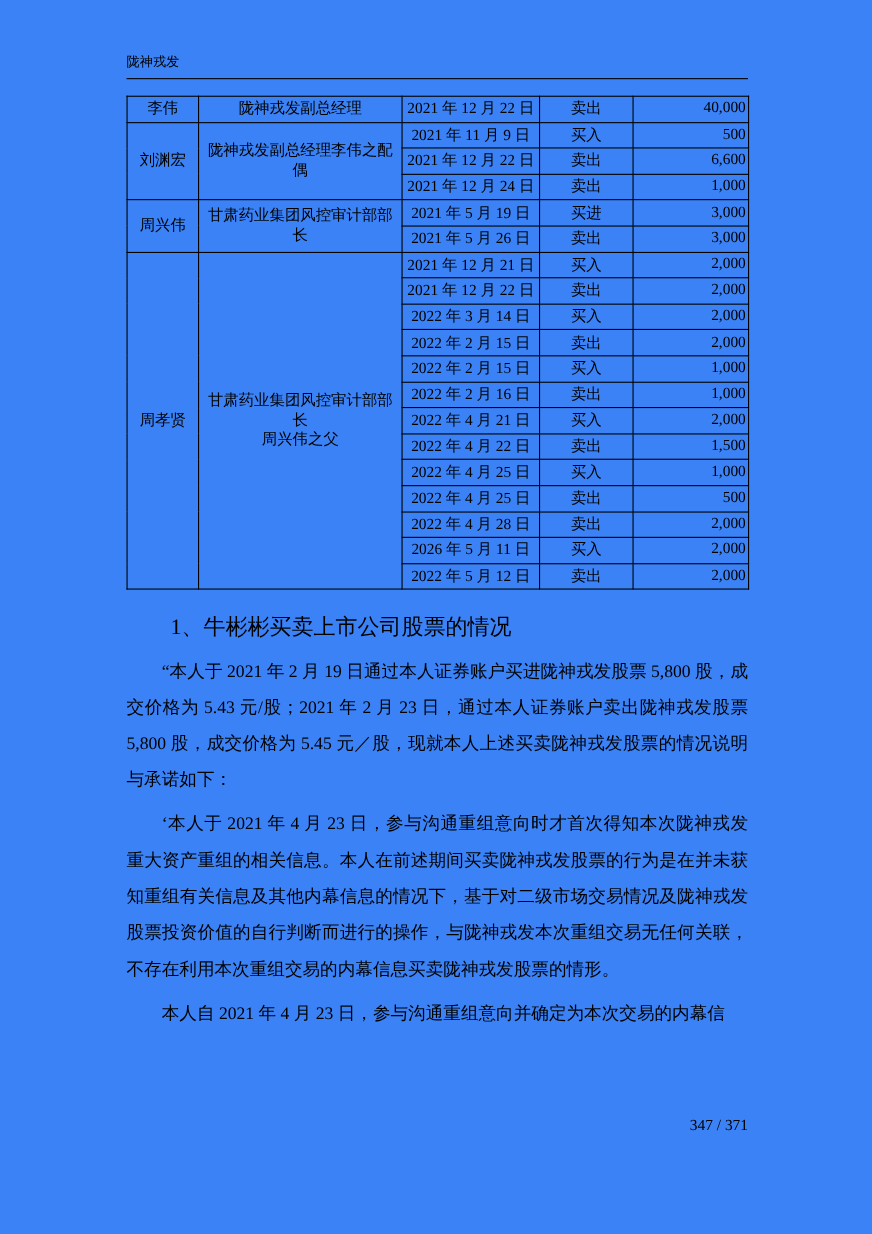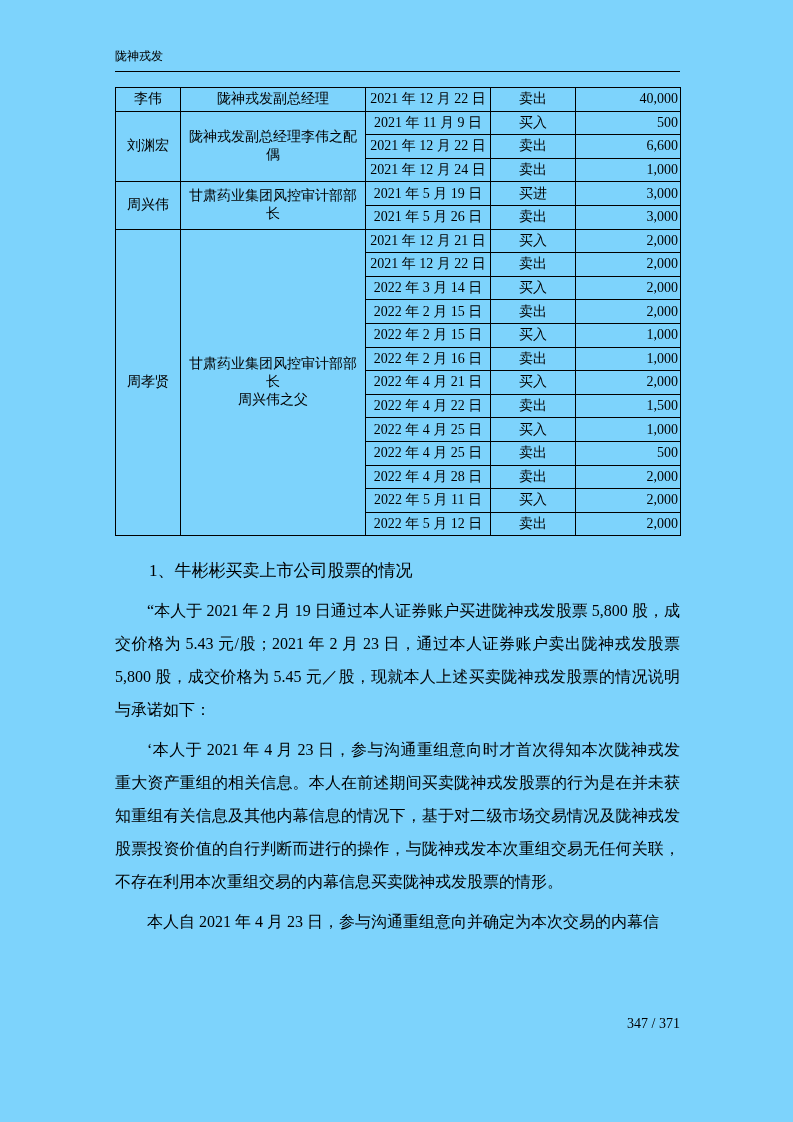--- a/index.html
+++ b/index.html
@@ -4,21 +4,21 @@
 <style>
   html, body {
     margin: 0;
     padding: 0;
     background: #ffffff;
   }
   .page {
     position: relative;
     width: 793px;
     height: 1122px;
-    background: #7dd3fc;
+    background: #3b82f6;
     color: #000000;
     font-family: "Liberation Serif", "DejaVu Serif", serif;
     overflow: hidden;
   }
   .content {
     position: absolute;
     left: 115px;
     top: 48px;
     width: 565px;
   }
@@ -56,21 +56,21 @@
   td.c-amt  { text-align: right; padding-right: 19px; }
   
   .bodytext {
     margin-top: 18px;
     font-size: 16px;
   }
   .section-heading {
     margin: 0 0 4px 0;
     text-indent: 2em;
     line-height: 33px;
-    font-size: 17px;
+    font-size: 20px;
   }
   .para {
     margin: 7px 0 0 0;
     text-indent: 2em;
     line-height: 33px;
     text-align: justify;
   }
   
   .footer {
     position: absolute;
@@ -187,21 +187,21 @@
             <td class="c-date">2022 年 4 月 25 日</td>
             <td class="c-act">卖出</td>
             <td class="c-amt">500</td>
           </tr>
           <tr>
             <td class="c-date">2022 年 4 月 28 日</td>
             <td class="c-act">卖出</td>
             <td class="c-amt">2,000</td>
           </tr>
           <tr>
-            <td class="c-date">2022 年 5 月 11 日</td>
+            <td class="c-date">2026 年 5 月 11 日</td>
             <td class="c-act">买入</td>
             <td class="c-amt">2,000</td>
           </tr>
           <tr>
             <td class="c-date">2022 年 5 月 12 日</td>
             <td class="c-act">卖出</td>
             <td class="c-amt">2,000</td>
           </tr>
         </tbody>
     </table>

